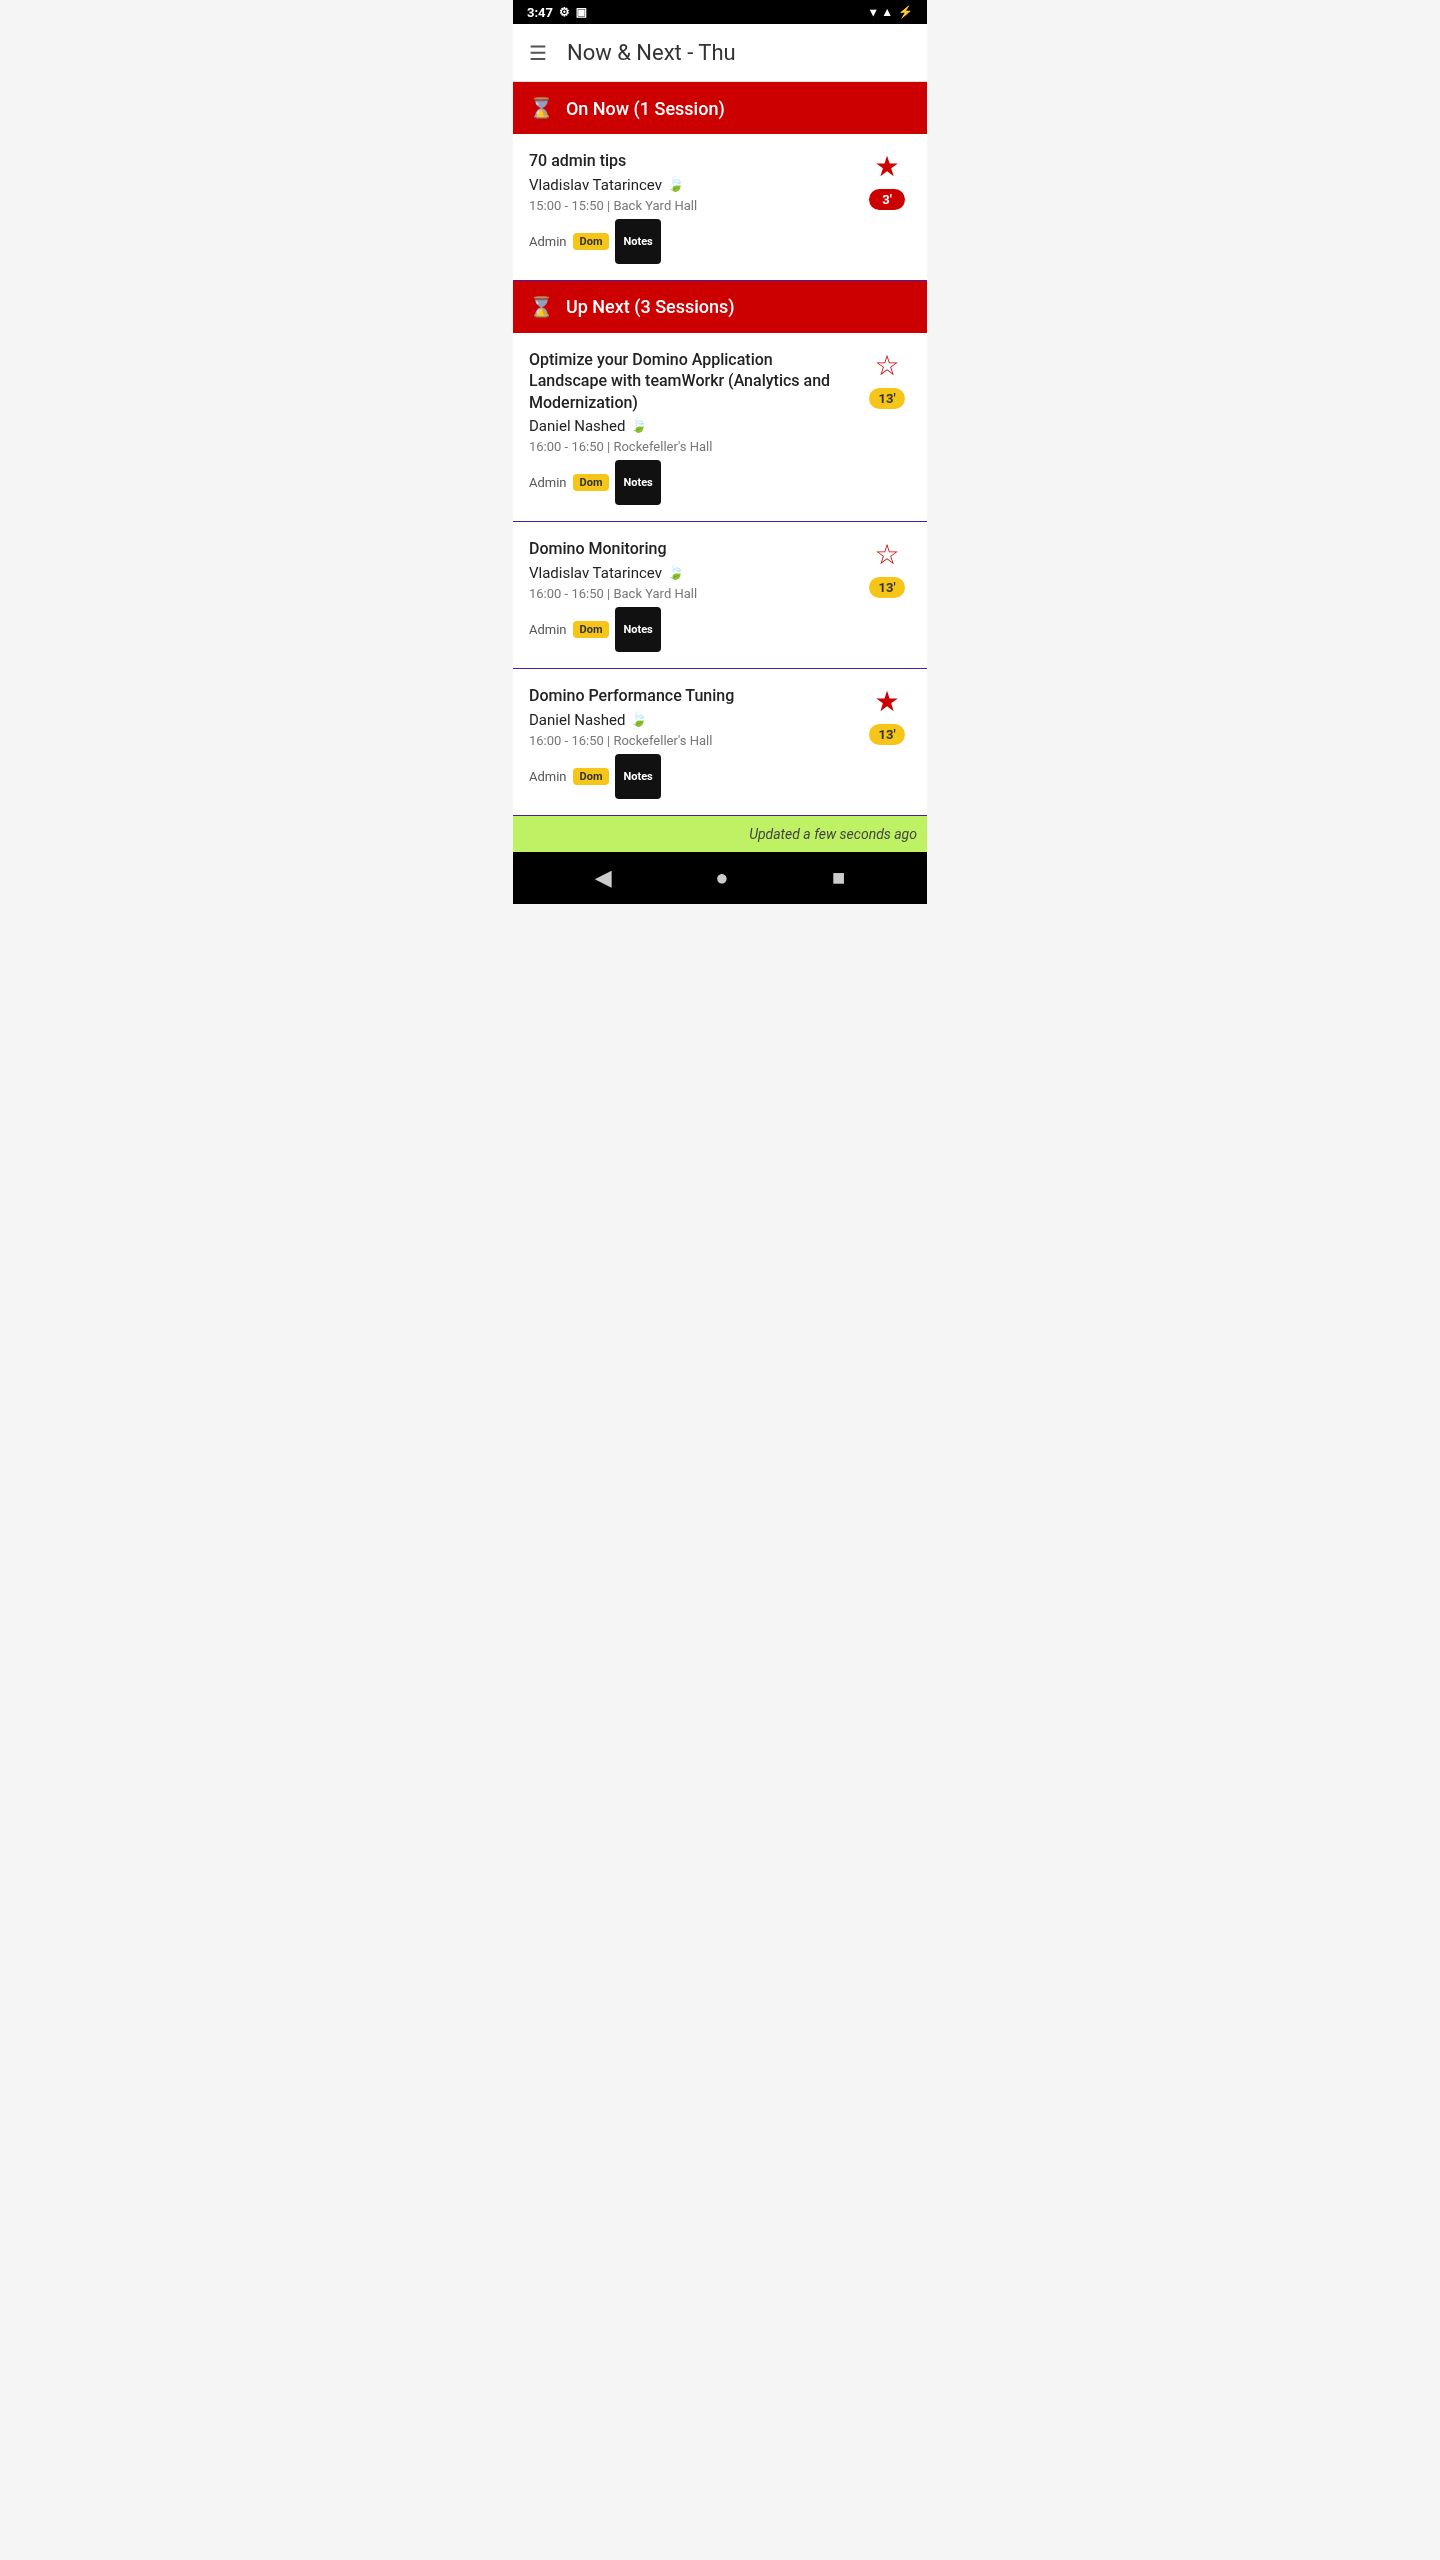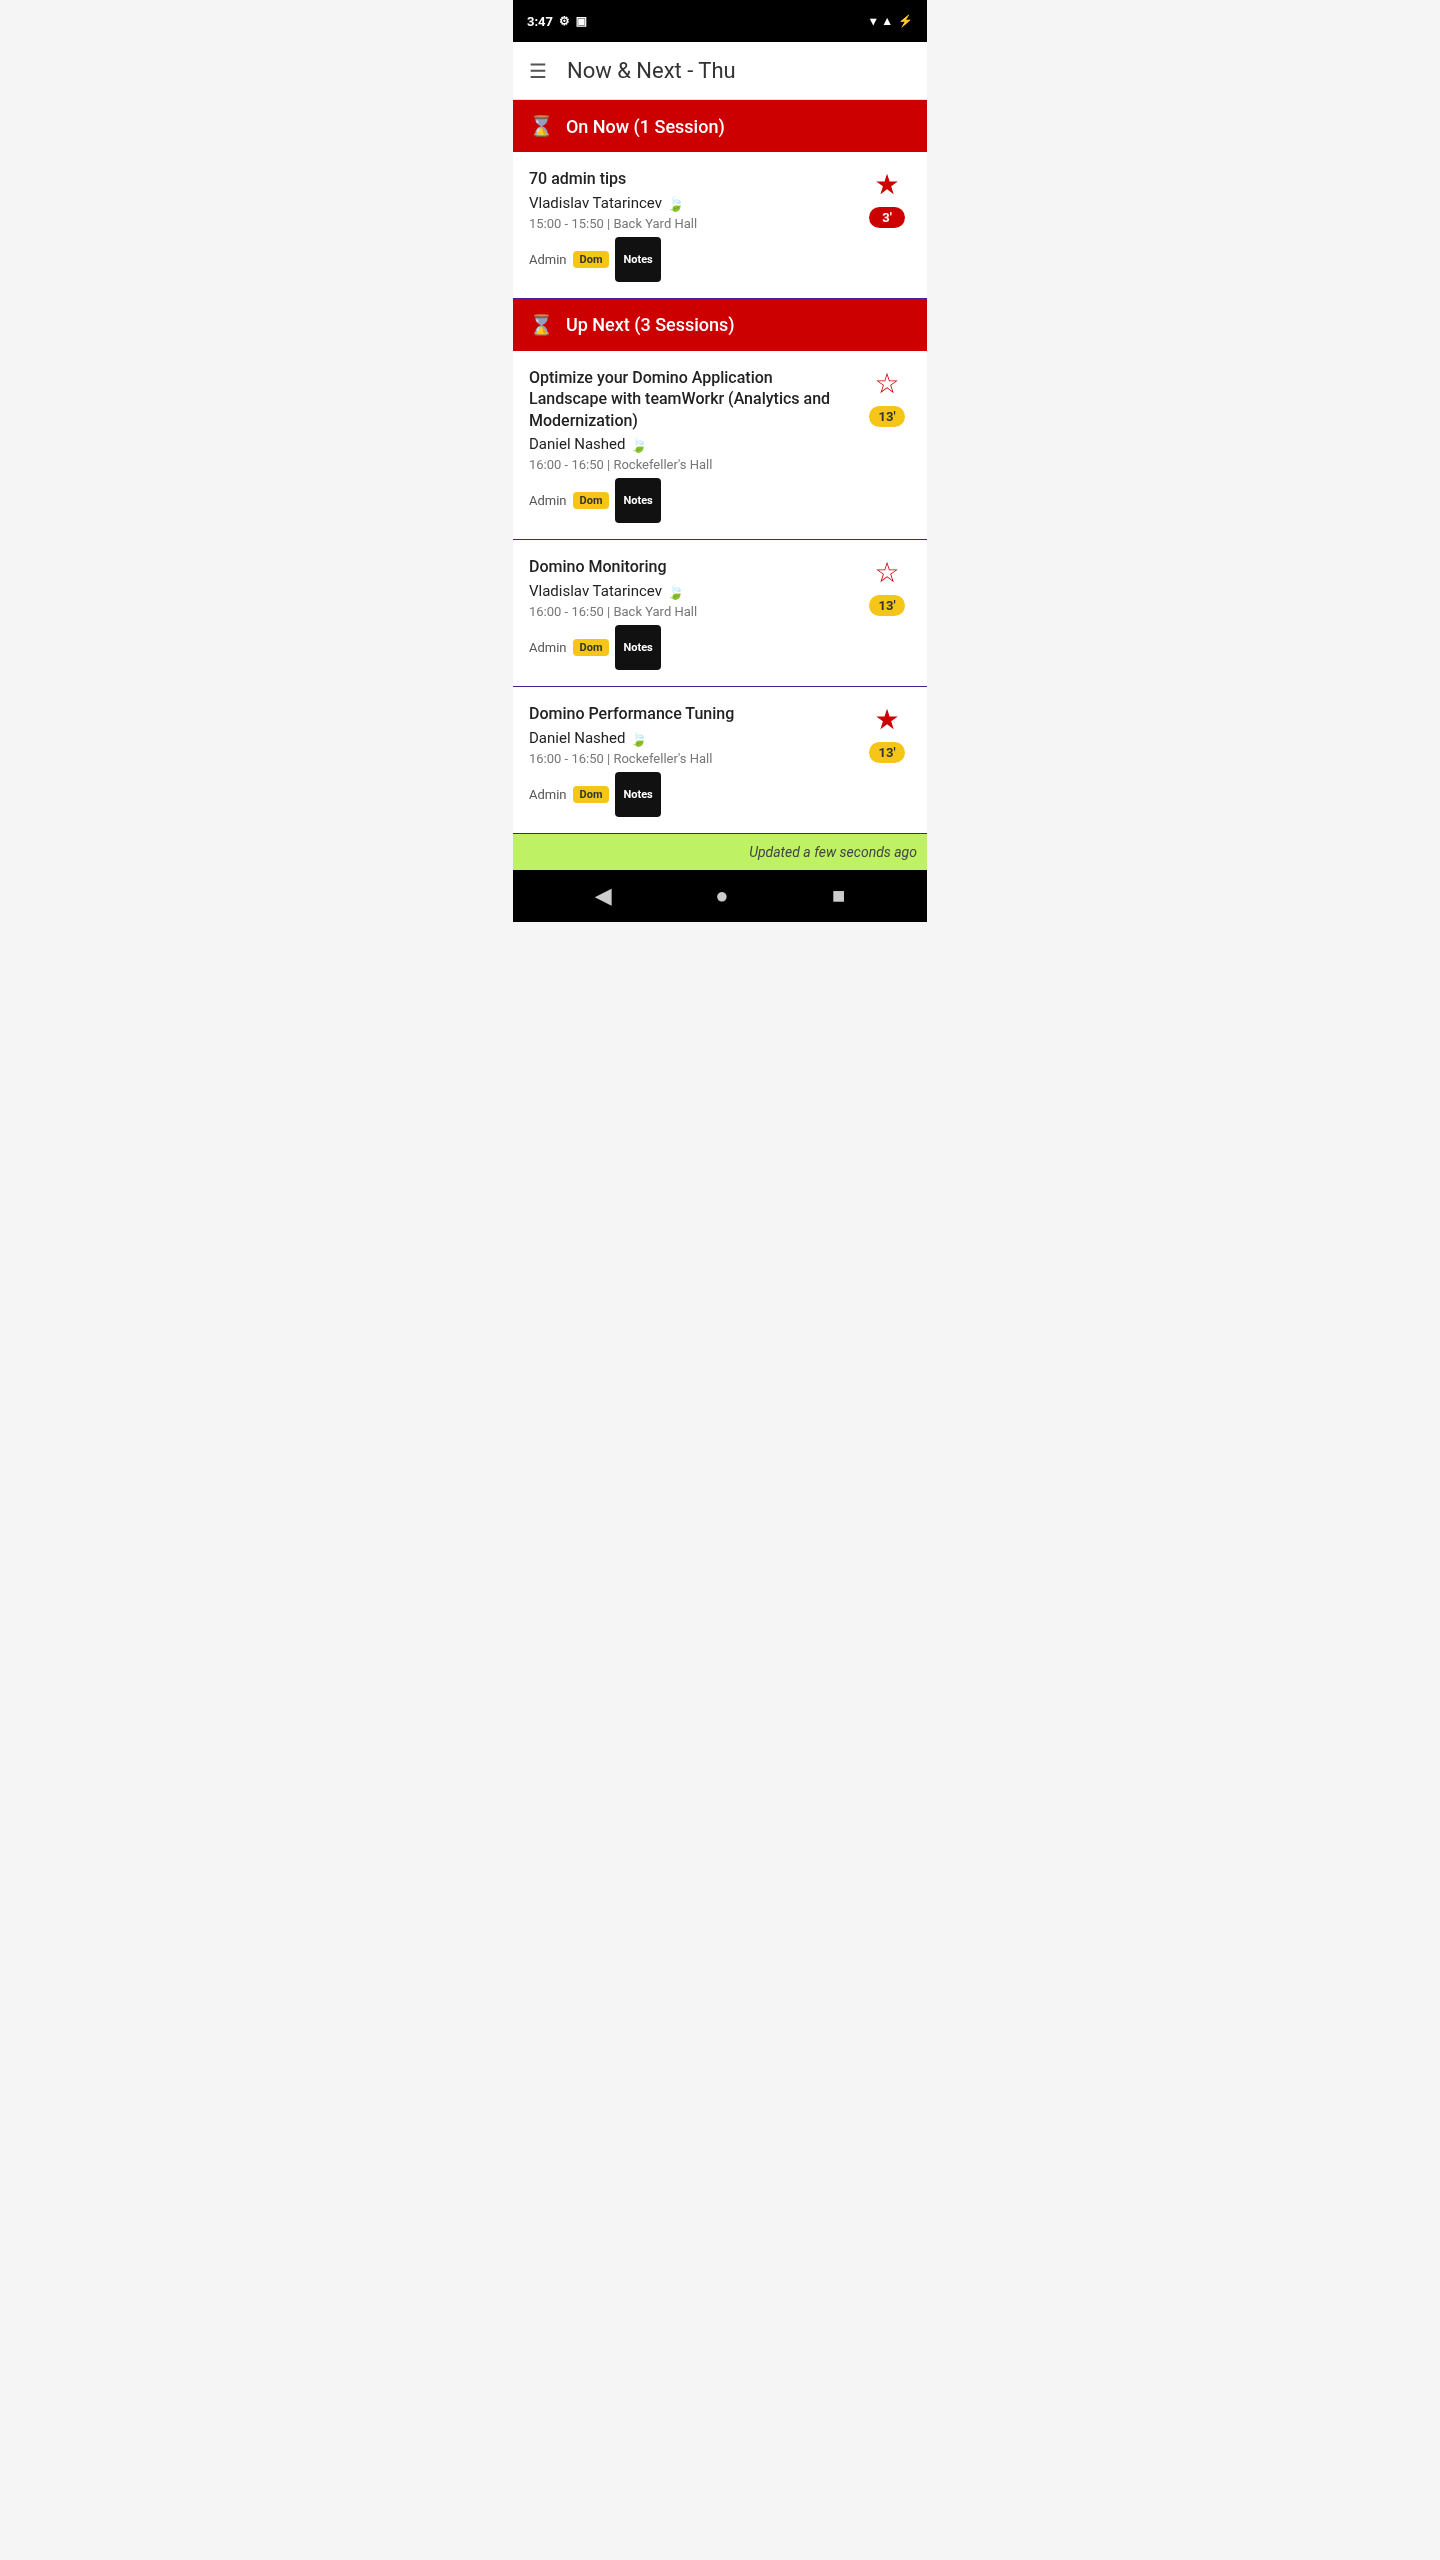--- a/index.html
+++ b/index.html
@@ -18,21 +18,21 @@
 
     
     .status-bar {
       background: #000;
       color: #fff;
       display: flex;
       justify-content: space-between;
       padding: 6px 14px;
       font-size: 13px;
       font-weight: bold;
-      height: 42px;
+      height: 24px;
     }
     .status-left { display: flex; align-items: center; gap: 6px; }
     .status-right { display: flex; align-items: center; gap: 5px; }
     .status-icon { font-size: 12px; }
 
     
     .app-bar {
       background: #fff;
       display: flex;
       align-items: center;
@@ -85,21 +85,21 @@
       font-size: 16px;
       font-weight: 500;
       color: #222;
       line-height: 1.35;
       margin-bottom: 4px;
     }
     .session-speaker {
       font-size: 15px;
       color: #222;
       display: flex;
-      align-items: flex-end;
+      align-items: flex-start;
       gap: 5px;
       margin-bottom: 4px;
     }
     .speaker-leaf {
       color: #4a90d9;
       font-size: 14px;
     }
     .session-time {
       font-size: 13px;
       color: #777;

